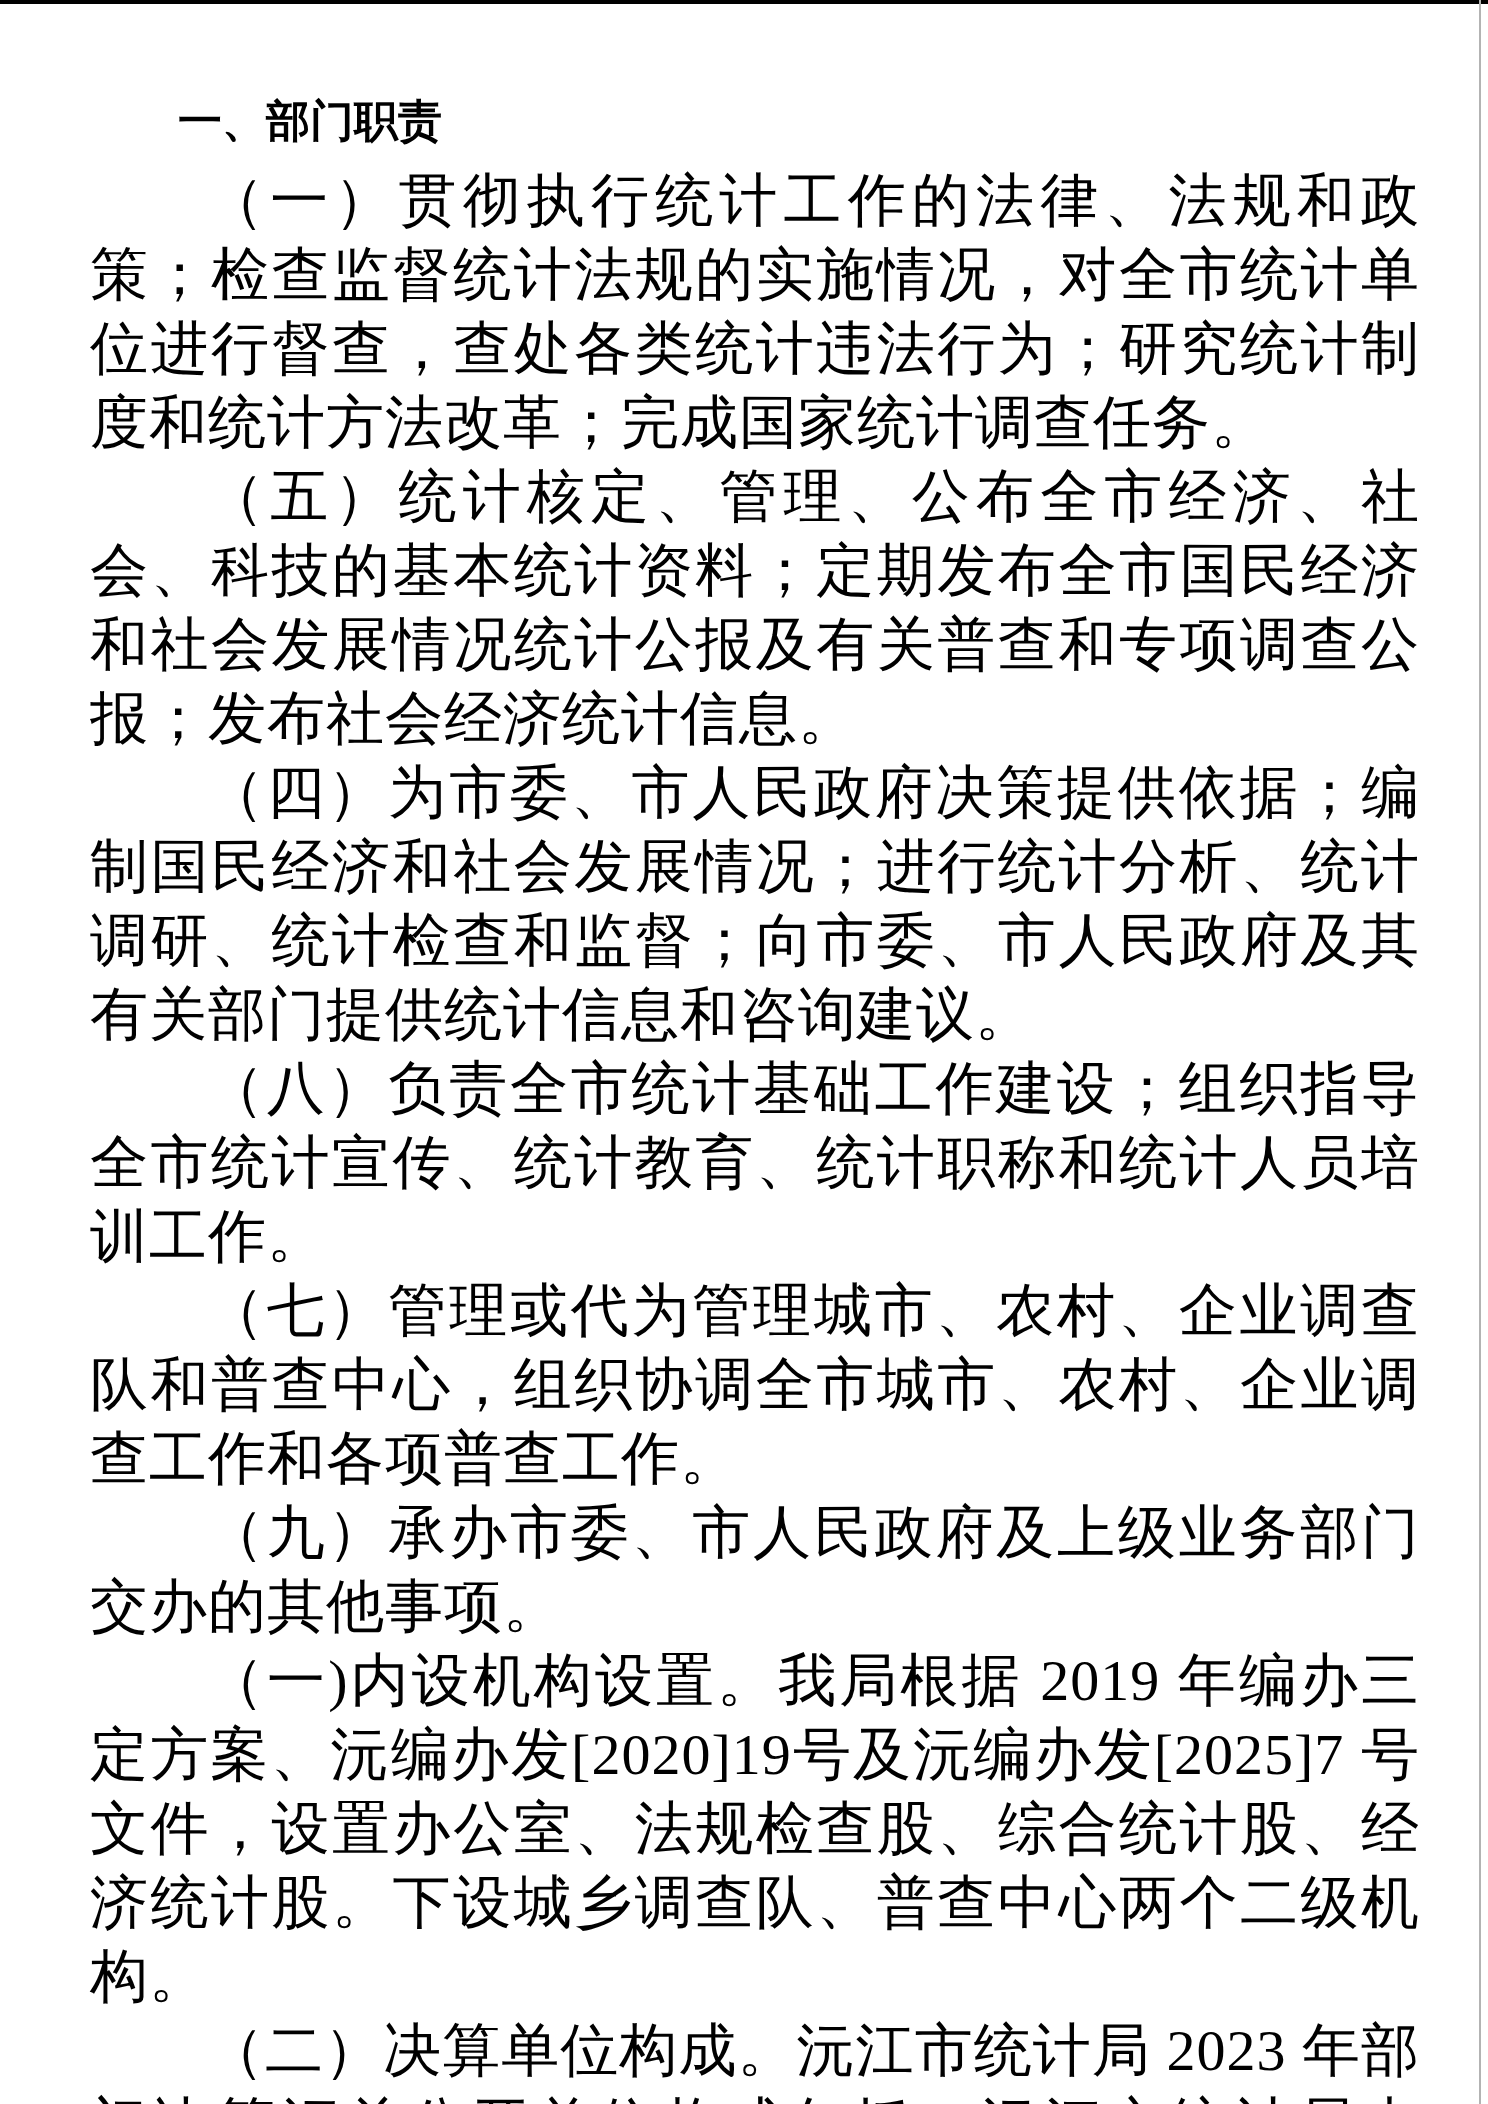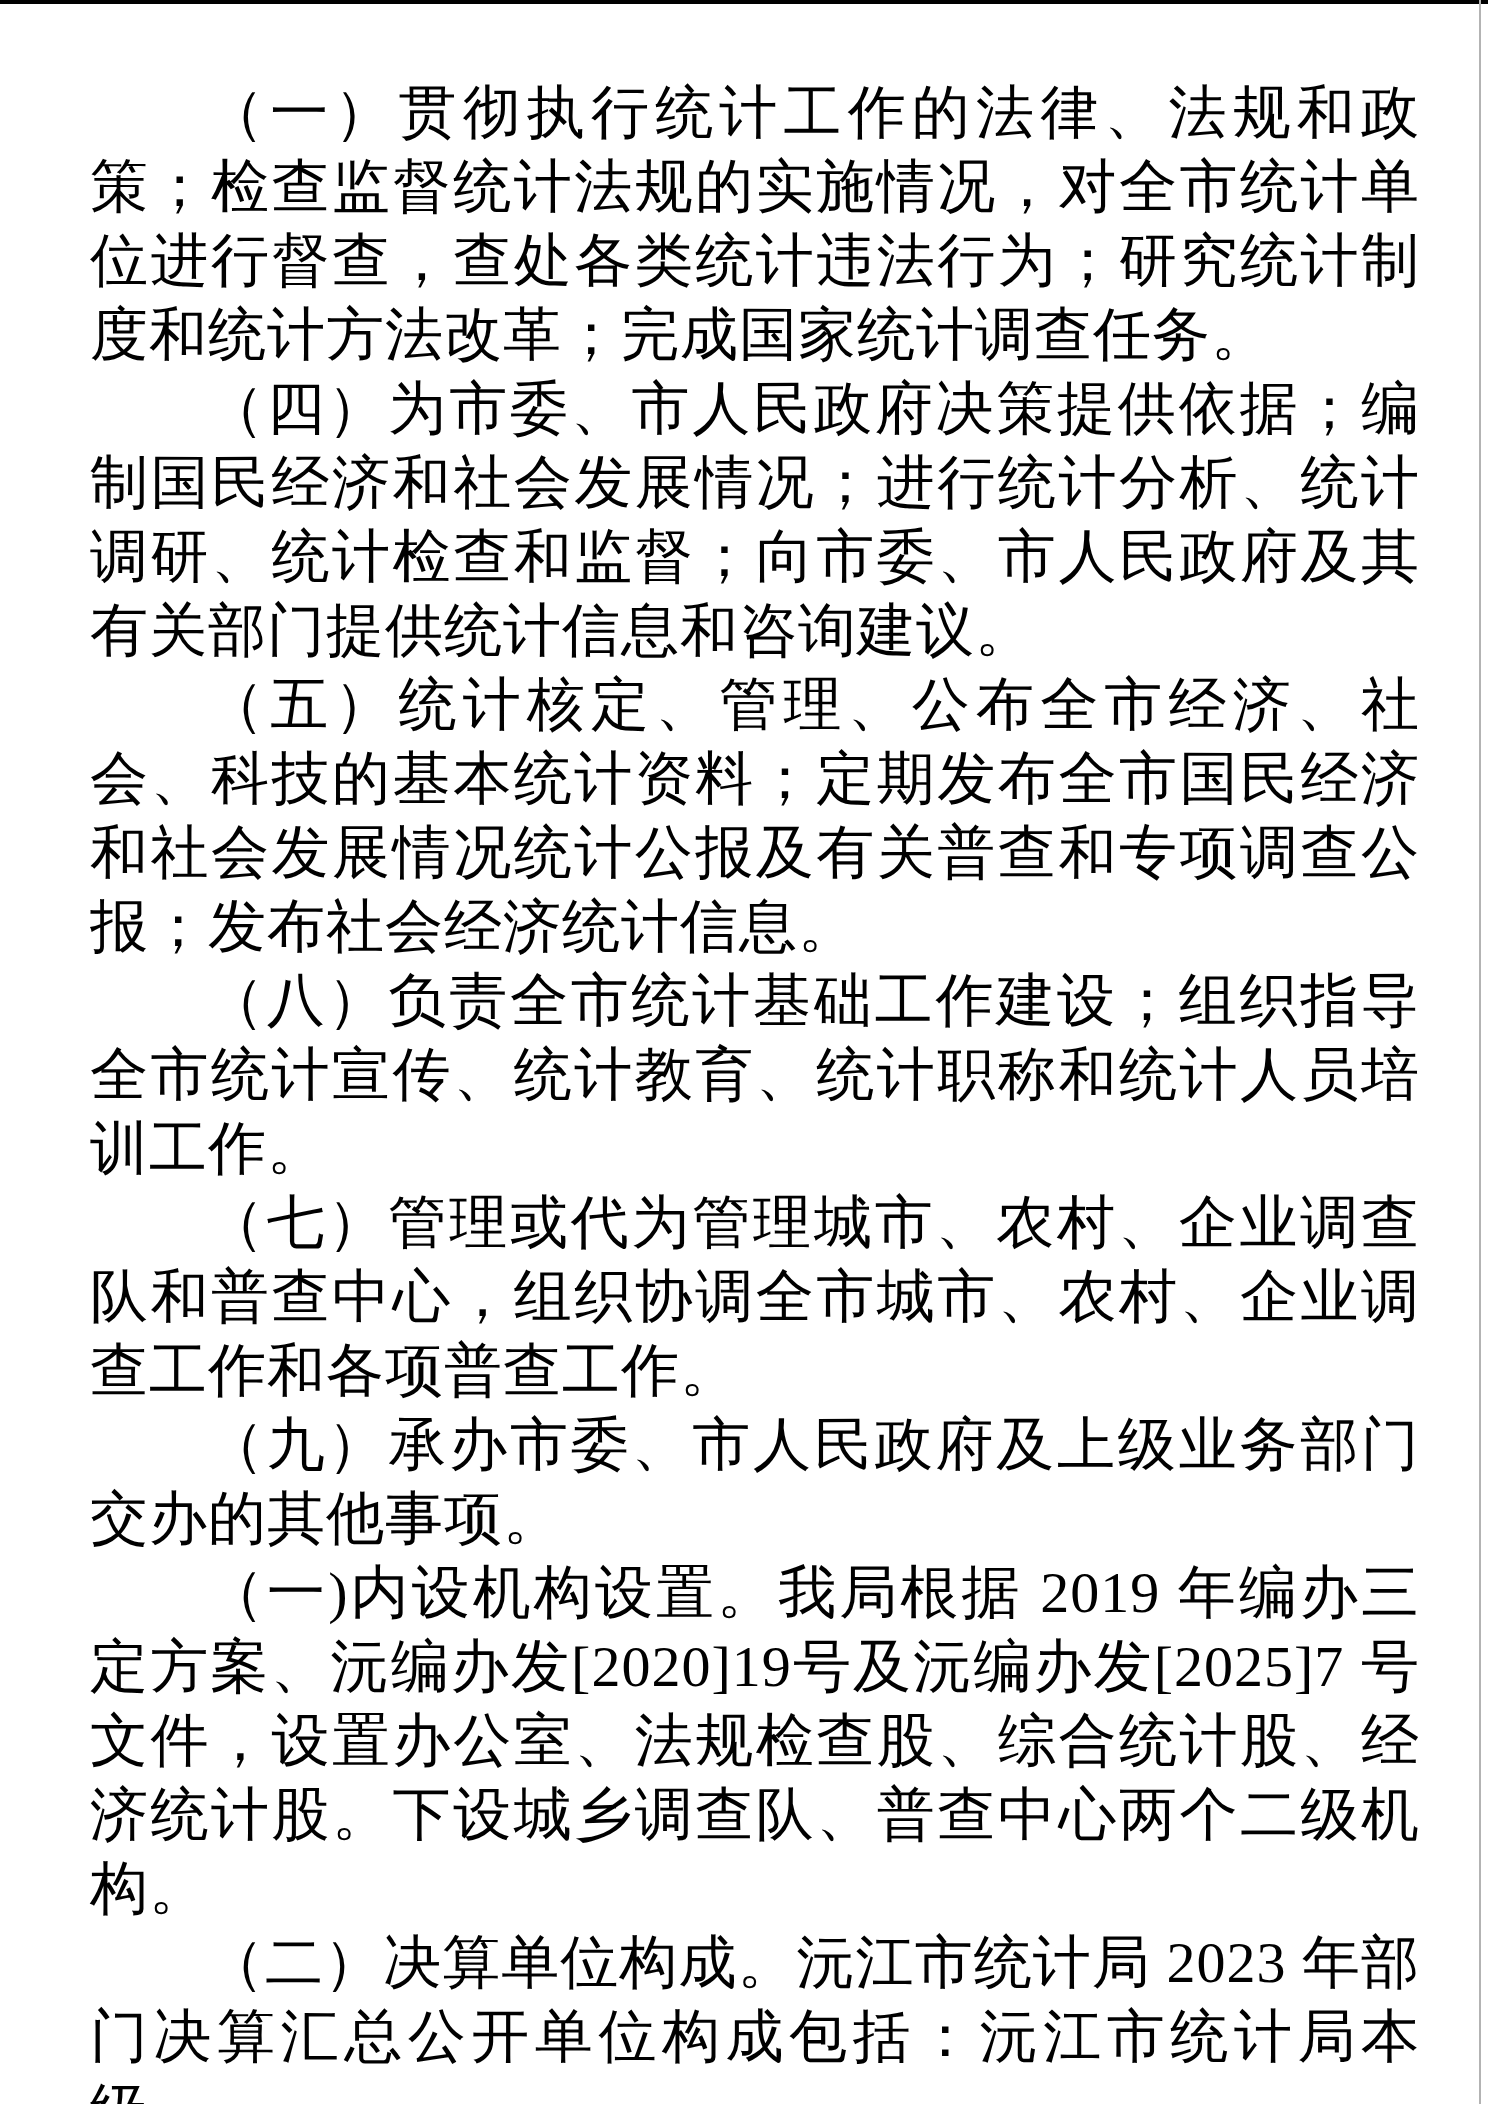--- a/index.html
+++ b/index.html
@@ -49,28 +49,29 @@
     text-align: justify;
     color: #000000;
     letter-spacing: 1px;
   }
 </style>
 </head>
 <body>
 
 <div class="page">
 
+  <h2 class="section-heading">一、部门职责</h2>
 
   <p class="para">（一）贯彻执行统计工作的法律、法规和政策；检查监督统计法规的实施情况，对全市统计单位进行督查，查处各类统计违法行为；研究统计制度和统计方法改革；完成国家统计调查任务。</p>
 
 
 
+  <p class="para">（五）统计核定、管理、公布全市经济、社会、科技的基本统计资料；定期发布全市国民经济和社会发展情况统计公报及有关普查和专项调查公报；发布社会经济统计信息。</p>
+
   <p class="para">（四）为市委、市人民政府决策提供依据；编制国民经济和社会发展情况；进行统计分析、统计调研、统计检查和监督；向市委、市人民政府及其有关部门提供统计信息和咨询建议。</p>
-
-  <p class="para">（五）统计核定、管理、公布全市经济、社会、科技的基本统计资料；定期发布全市国民经济和社会发展情况统计公报及有关普查和专项调查公报；发布社会经济统计信息。</p>
 
 
   <p class="para">（八）负责全市统计基础工作建设；组织指导全市统计宣传、统计教育、统计职称和统计人员培训工作。</p>
 
   <p class="para">（七）管理或代为管理城市、农村、企业调查队和普查中心，组织协调全市城市、农村、企业调查工作和各项普查工作。</p>
 
   <p class="para">（九）承办市委、市人民政府及上级业务部门交办的其他事项。</p>
 
 
   <p class="para">（一)内设机构设置。我局根据 2019 年编办三定方案、沅编办发[2020]19号及沅编办发[2025]7 号文件，设置办公室、法规检查股、综合统计股、经济统计股。下设城乡调查队、普查中心两个二级机构。</p>

